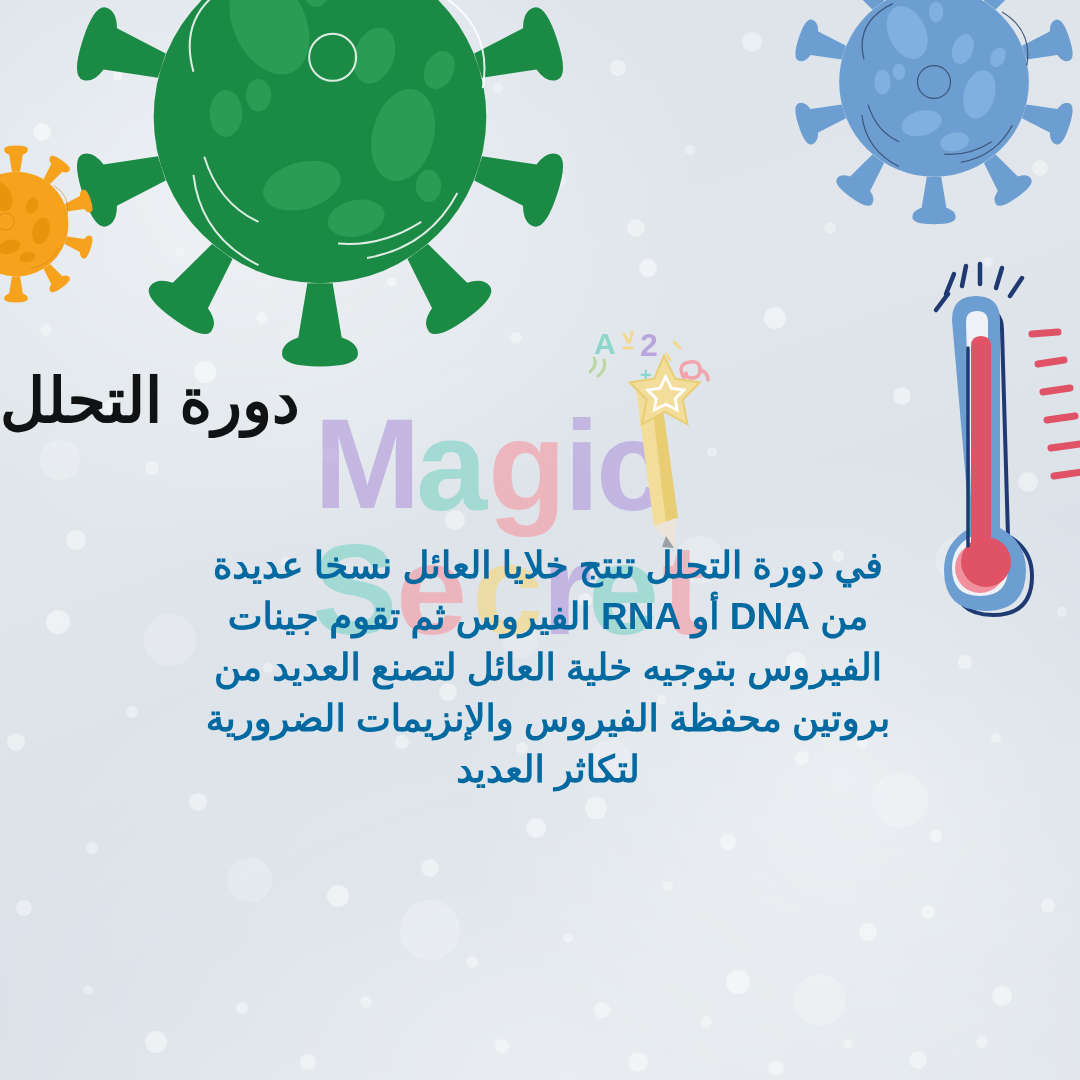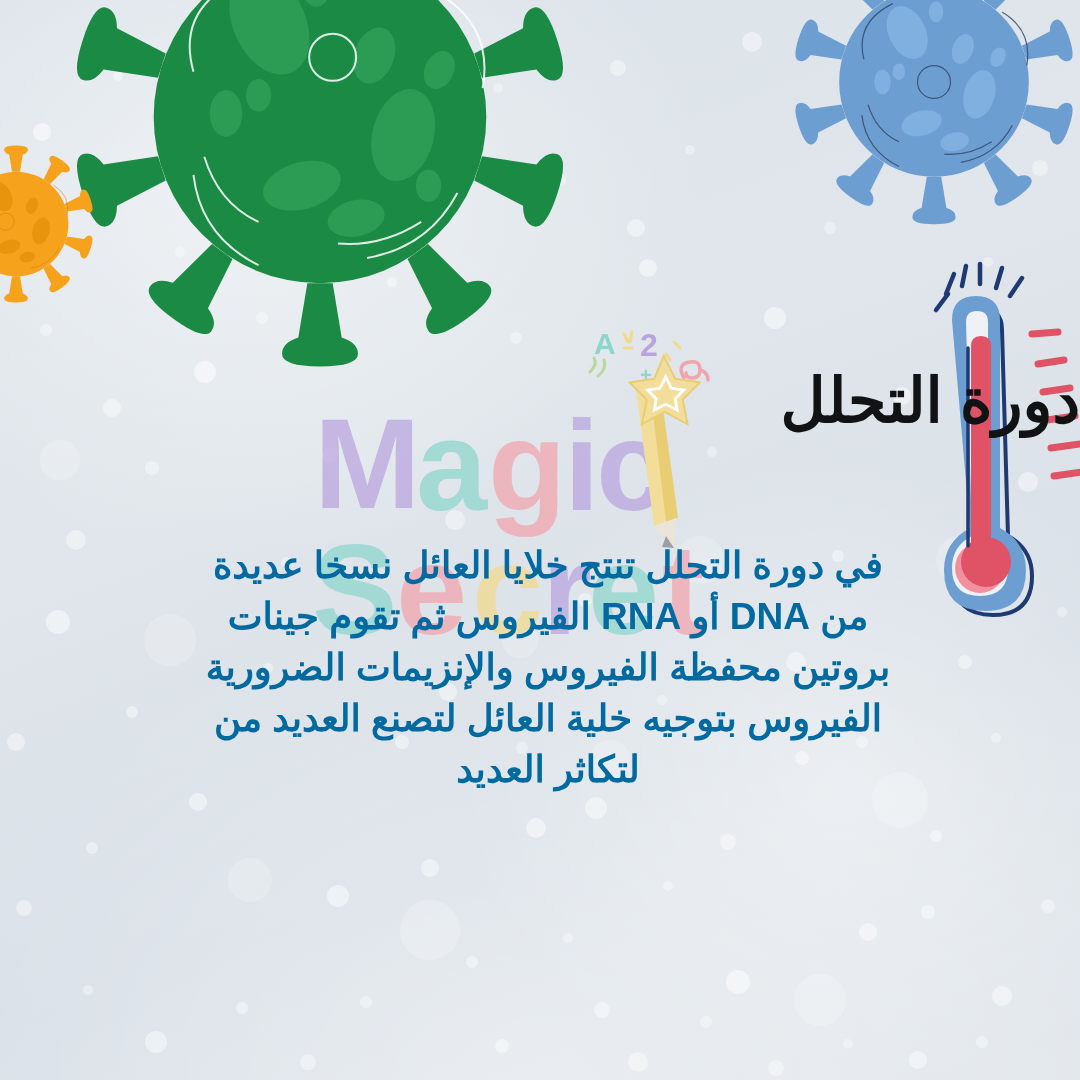--- a/index.html
+++ b/index.html
@@ -76,21 +76,21 @@
     pointer-events: none;
   }
   .wand svg { display: block; overflow: visible; }
 
   
   .title {
     position: absolute;
     left: 0;
     right: 0;
     top: 368px;
-    text-align: right;
+    text-align: left;
     direction: rtl;
     font-size: 62px;
     font-weight: bold;
     color: #111214;
     letter-spacing: 0px;
     line-height: 1.05;
   }
   .body-text {
     position: absolute;
     left: 103px;
@@ -481,18 +481,18 @@
         <path d="M46 24 L52 36 L65 38 L56 47 L58 59 L46 53 L34 59 L36 47 L27 38 L40 36 Z" fill="none" stroke="#ffffff" stroke-width="3" transform="translate(10,4) scale(0.95)"></path>
       </g>
     </svg>
   </div>
 
   <div class="title">دورة التحلل</div>
 
   <div class="body-text">
     <span class="ln">في دورة التحلل تنتج خلايا العائل نسخا عديدة</span>
     <span class="ln">من DNA أو RNA الفيروس ثم تقوم جينات</span>
+    <span class="ln">الفيروس بتوجيه خلية العائل لتصنع العديد من</span>
     <span class="ln">بروتين محفظة الفيروس والإنزيمات  الضرورية</span>
-    <span class="ln">الفيروس بتوجيه خلية العائل لتصنع العديد من</span>
     <span class="ln">لتكاثر العديد</span>
   </div>
 
 </div>
 
 </body></html>

